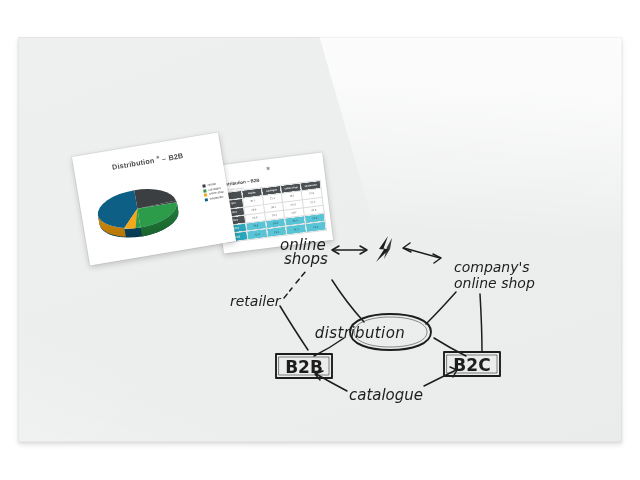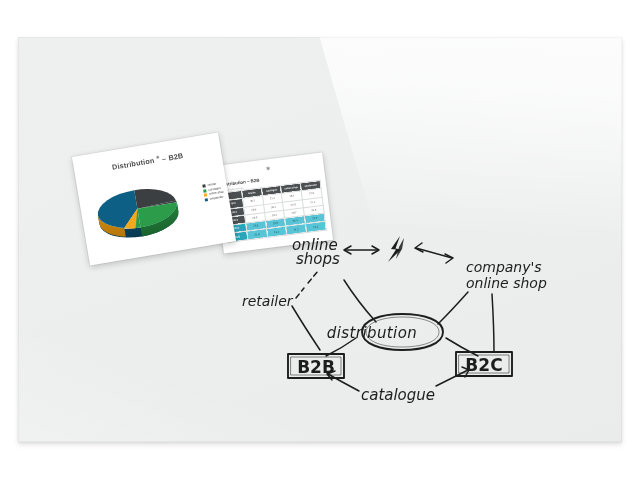--- a/index.html
+++ b/index.html
@@ -231,21 +231,21 @@
           <span class="legend-sw" style="background:#f2a81d"></span>
           <span class="legend-tx">online shop</span>
         </div>
         <div class="legend-row">
           <span class="legend-sw" style="background:#0e5f86"></span>
           <span class="legend-tx">wholesaler</span>
         </div>
       </div>
     </div>
 
-    <div id="sketch" style="left:212px;top:191px;">
+    <div id="sketch" style="left:200px;top:191px;">
       <svg width="320" height="190" viewBox="0 0 320 190">
         <g stroke="#1d1d1d" fill="none" stroke-width="1.5" stroke-linecap="round" stroke-linejoin="round">
 
           <path d="M66,70 L74,60" stroke-dasharray="5 4"></path>
           <path d="M78,55 L88,43" stroke-dasharray="5 4"></path>
 
           <path d="M62,78 Q74,98 90,122"></path>
 
           <path d="M114,52 Q128,74 146,94"></path>
 

